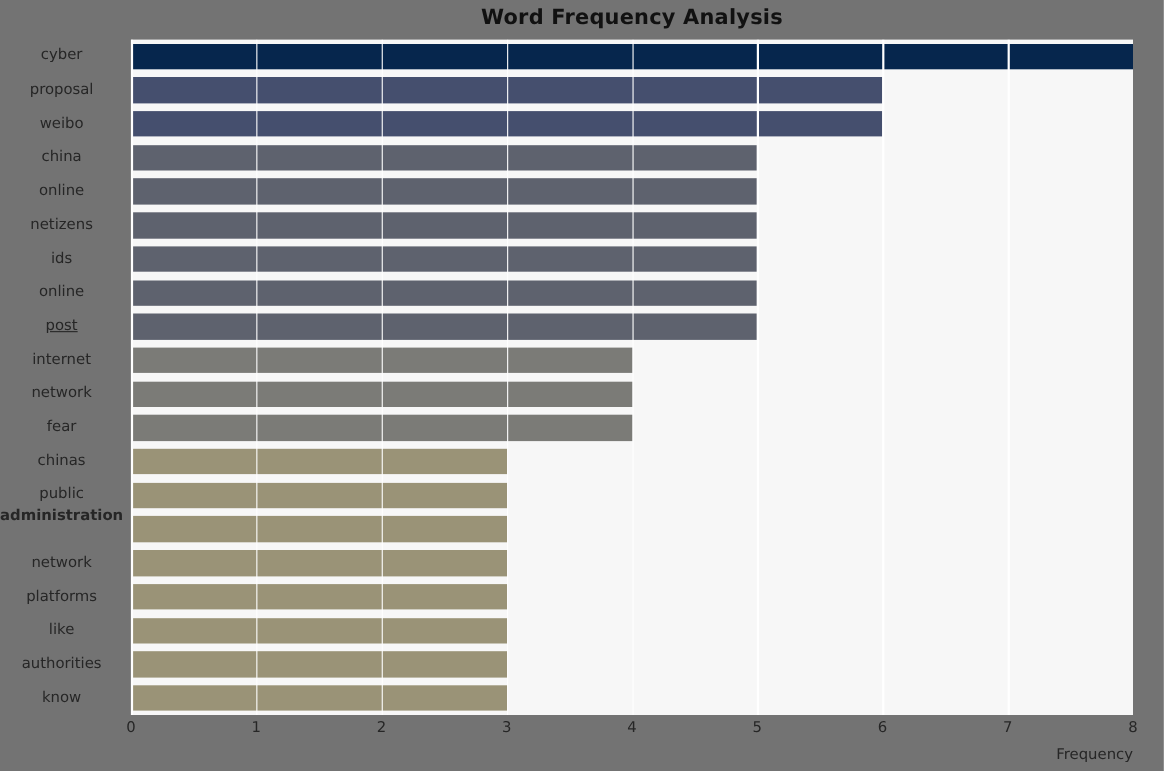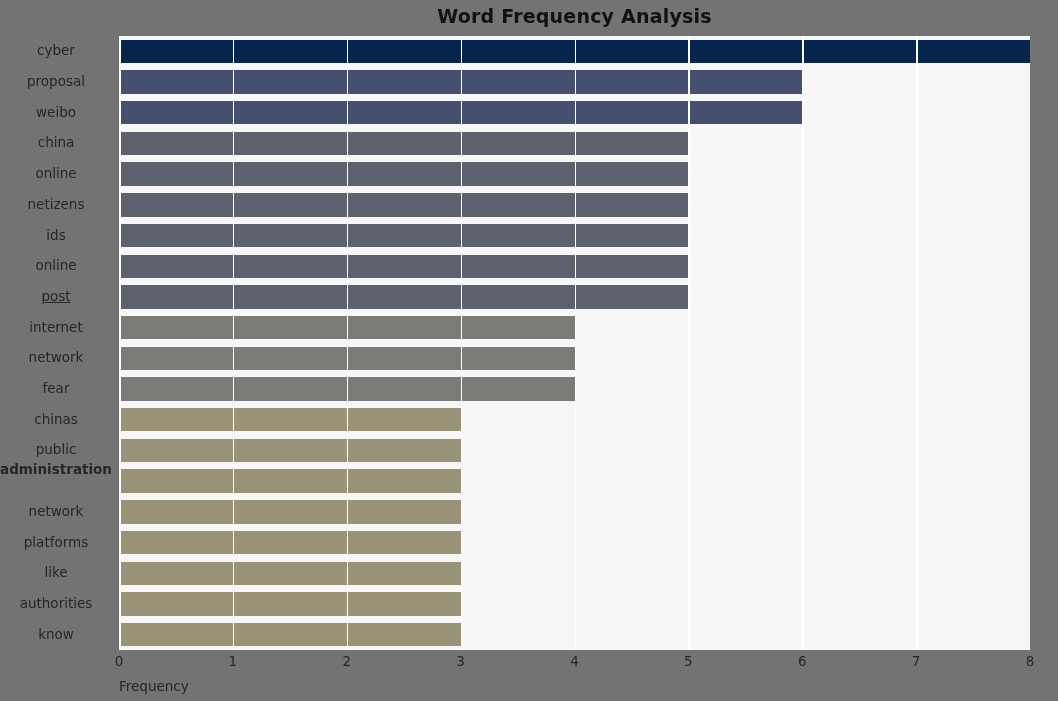--- a/index.html
+++ b/index.html
@@ -121,21 +121,21 @@
     text-align: center;
     font-size: 13.5px;
     color: #262626;
     line-height: 1;
   }
   #x-axis-title {
     position: absolute;
     top: 28px;
     left: 0;
     width: 911px;
-    text-align: left;
+    text-align: right;
     font-size: 13.5px;
     color: #262626;
   }
 </style>
 </head>
 <body>
 
 <div id="figure">
 
   <div id="chart-title">Word Frequency Analysis</div>

